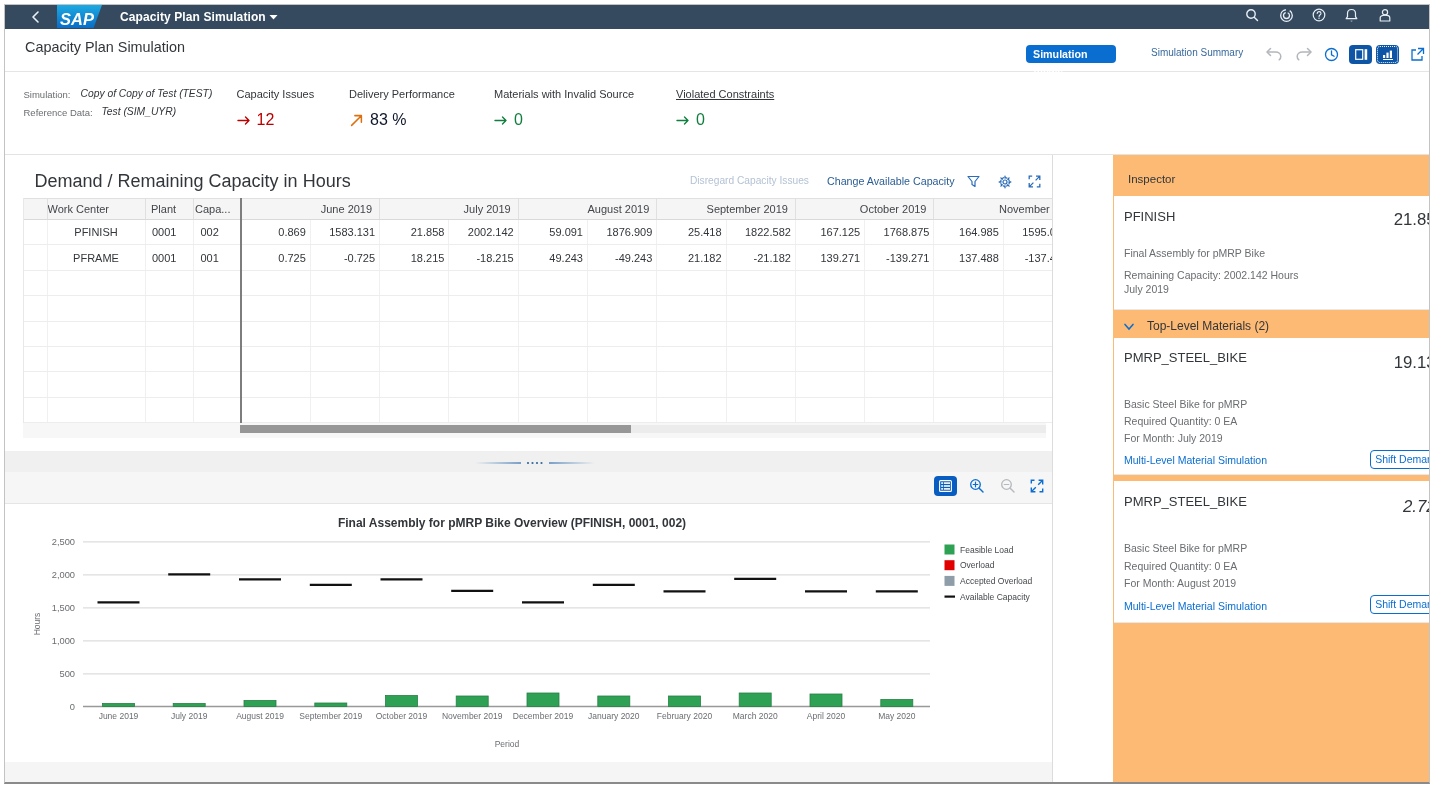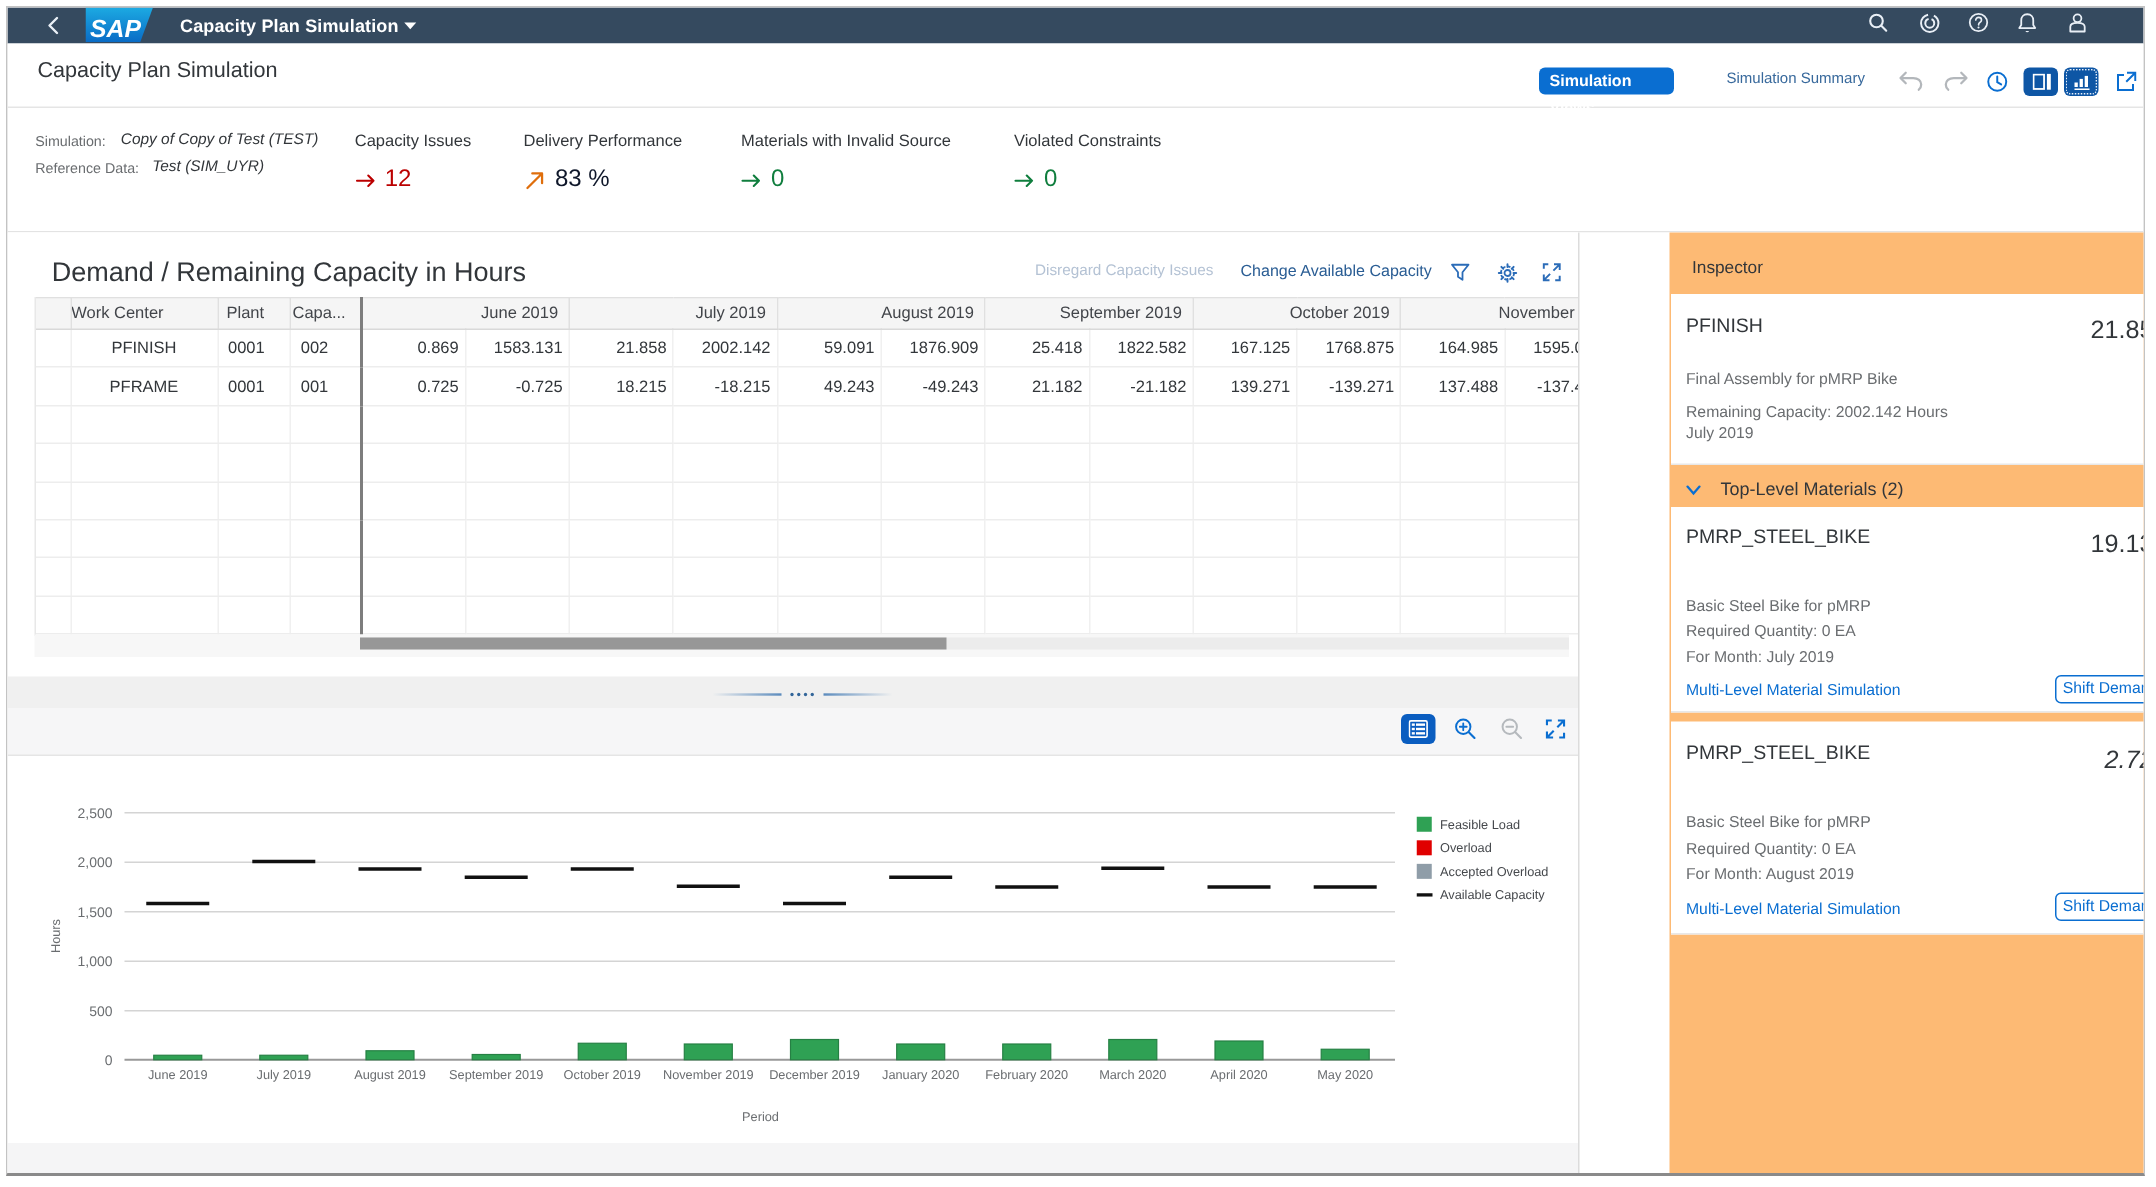--- a/index.html
+++ b/index.html
@@ -162,21 +162,21 @@
     <svg class="abs" style="left:345px;top:41.5px" width="13" height="13" viewBox="0 0 12 12">
         <path d="M1.5 10.5 L10 2 M4.5 1.5 H10.5 V7.5" stroke="#df6e0c" stroke-width="1.4" fill="none" stroke-linecap="round" stroke-linejoin="round"></path>
       </svg>
 
     <div class="kpi-label" style="left:489px;top:16px;">Materials with Invalid Source</div>
     <div class="kpi-val" style="left:509px;top:38.5px;color:#107e3e;">0</div>
     <svg class="abs" style="left:489px;top:42.5px" width="14" height="11" viewBox="0 0 14 10">
         <path d="M1 5 H12 M8.5 1.5 L12 5 L8.5 8.5" stroke="#107e3e" stroke-width="1.4" fill="none" stroke-linecap="round" stroke-linejoin="round"></path>
       </svg>
 
-    <div class="kpi-label" style="left:671px;top:16px;">Violated Constraints</div>
+    <div class="kpi-label" style="left:671px;top:16px;text-decoration:underline;">Violated Constraints</div>
     <div class="kpi-val" style="left:691px;top:38.5px;color:#107e3e;">0</div>
     <svg class="abs" style="left:671px;top:42.5px" width="14" height="11" viewBox="0 0 14 10">
         <path d="M1 5 H12 M8.5 1.5 L12 5 L8.5 8.5" stroke="#107e3e" stroke-width="1.4" fill="none" stroke-linecap="round" stroke-linejoin="round"></path>
       </svg>
   </div>
 
   <div class="content">
     <div class="leftcol">
       <div class="tb-title">Demand / Remaining Capacity in Hours</div>
       <div class="lnk-dis">Disregard Capacity Issues</div>
@@ -428,20 +428,21 @@
             <path d="M4.2 6.5 H8.8" stroke="#b5b9bd" stroke-width="1.2" stroke-linecap="round"></path>
           </svg>
         <svg class="abs" style="left:1025px;top:7px" width="14" height="14" viewBox="0 0 14 14">
             <path d="M4.5 1.3 H1.3 V4.5 M9.5 12.7 H12.7 V9.5" stroke="#0a6ed1" stroke-width="1.4" fill="none"></path>
             <path d="M8.6 1.3 H12.7 V5.4 M12.5 1.5 L8.2 5.8 M5.4 12.7 H1.3 V8.6 M1.5 12.5 L5.8 8.2" stroke="#0a6ed1" stroke-width="1.4" fill="none"></path>
           </svg>
       </div>
 
       <div class="abs" style="left:0;top:607px;width:1048px;height:20px;background:#f5f5f6;"></div>
       <div class="chart">
+        <div class="ctitle">Final Assembly for pMRP Bike Overview (PFINISH, 0001, 002)</div>
         <svg class="abs" style="left:0;top:0" width="1048" height="258" viewBox="0 0 1048 258">
           <line x1="78" y1="37.9" x2="925" y2="37.9" stroke="#d4d4d4" stroke-width="1"></line>
           <line x1="78" y1="70.9" x2="925" y2="70.9" stroke="#d4d4d4" stroke-width="1"></line>
           <line x1="78" y1="103.9" x2="925" y2="103.9" stroke="#d4d4d4" stroke-width="1"></line>
           <line x1="78" y1="136.9" x2="925" y2="136.9" stroke="#d4d4d4" stroke-width="1"></line>
           <line x1="78" y1="169.9" x2="925" y2="169.9" stroke="#d4d4d4" stroke-width="1"></line>
           <line x1="78" y1="202.5" x2="925" y2="202.5" stroke="#999" stroke-width="1.3"></line>
           <text x="70" y="41.1" font-size="9.3" fill="#6a6d70" text-anchor="end" font-family="Liberation Sans">2,500</text>
           <text x="70" y="74.1" font-size="9.3" fill="#6a6d70" text-anchor="end" font-family="Liberation Sans">2,000</text>
           <text x="70" y="107.1" font-size="9.3" fill="#6a6d70" text-anchor="end" font-family="Liberation Sans">1,500</text>

